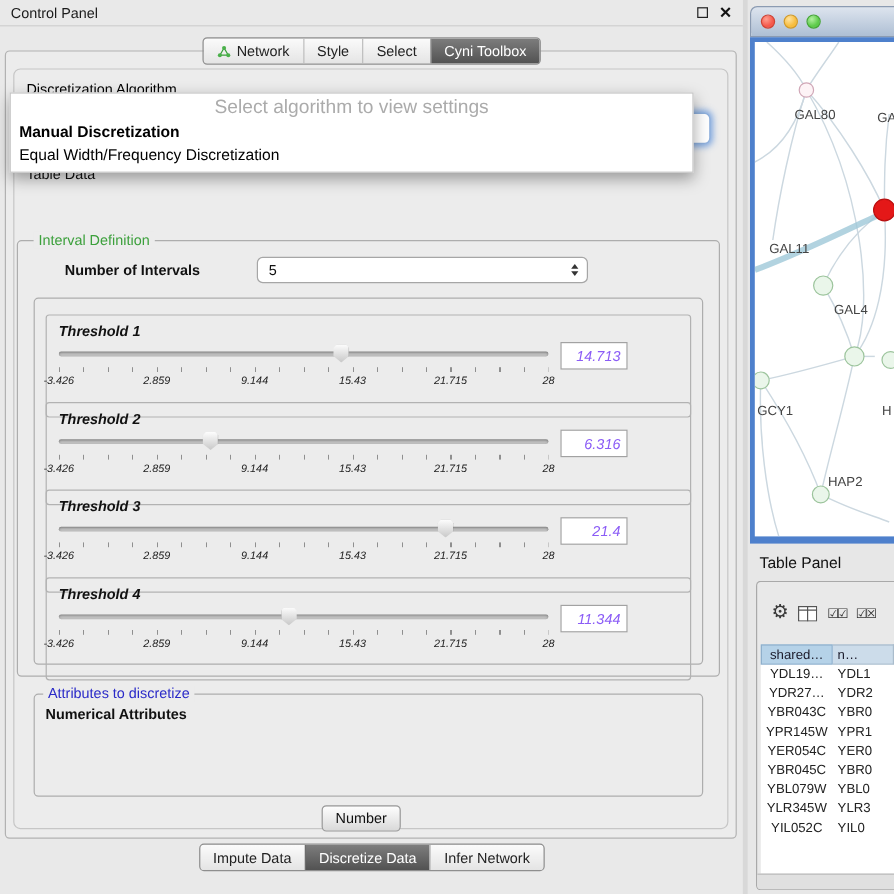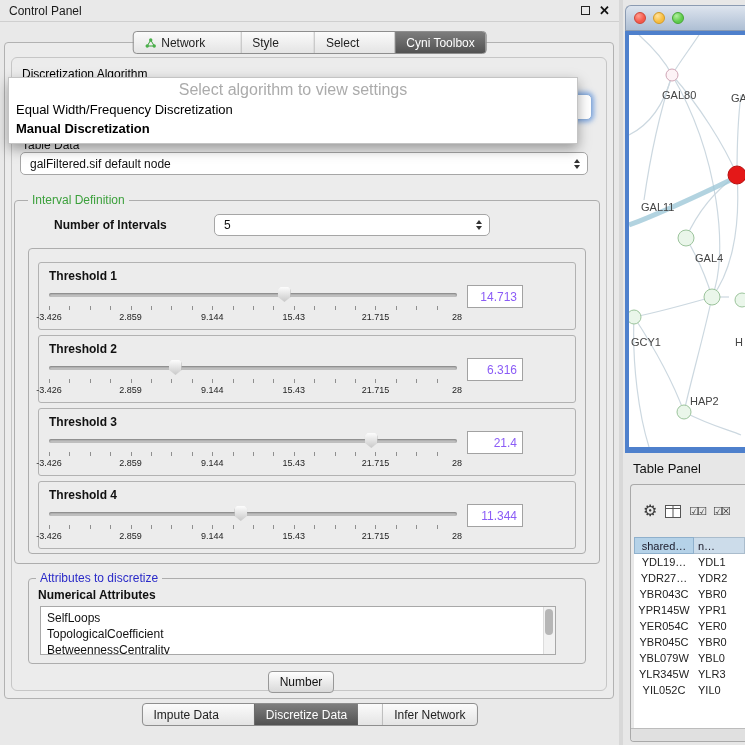--- a/index.html
+++ b/index.html
@@ -13,21 +13,21 @@
   .tb-icons { margin-left:auto; display:flex; gap:9px; align-items:center; }
   .icon-min { width:9px; height:9px; border:1.5px solid #222; display:inline-block; }
   .icon-close { font-size:13px; font-weight:bold; color:#111; line-height:1; }
 
   .cp-outer { position:absolute; left:4px; top:42px; width:610px; height:657px; border:1px solid #b2b2b2;
               border-radius:4px; background:#ececec; }
   .cp-inner { position:absolute; left:11px; top:57px; width:596px; height:634px; border:1px solid #c6c6c6;
               border-radius:6px; }
 
   .tabbar { position:absolute; display:inline-flex; border:1px solid #8e8e8e; border-radius:4px; overflow:hidden;
-            background:linear-gradient(#fbfbfb,#e4e4e4); height:23px; z-index:6; left:50%; transform:translateX(-50%);gap:24px; }
+            background:linear-gradient(#fbfbfb,#e4e4e4); height:23px; z-index:6; left:50%; transform:translateX(-50%); }
   .tab { display:flex; align-items:center; gap:5px; padding:0 11px; font-size:12px; color:#222;
          border-left:1px solid #bdbdbd; white-space:nowrap; }
   .tab:first-child { border-left:none; }
   .tab.sel { background:linear-gradient(#7d7d7d,#525252); color:#fff; border-left-color:#666; }
   .top-tabs { top:31px; }
   .bottom-tabs { top:703px; }
 
   
   .ghost-legend { position:absolute; left:22px; top:67px; font-size:12px; color:#000; z-index:4; }
   .ghost-combo { position:absolute; left:20px; top:94px; width:572px; height:26px; background:#fff;
@@ -45,21 +45,21 @@
   .stepper { position:absolute; right:7px; top:50%; transform:translateY(-50%); display:flex; flex-direction:column; gap:2px; }
   .tri-up { width:0; height:0; border-left:3.5px solid transparent; border-right:3.5px solid transparent; border-bottom:4.5px solid #333; }
   .tri-down { width:0; height:0; border-left:3.5px solid transparent; border-right:3.5px solid transparent; border-top:4.5px solid #333; }
 
   .grp { position:absolute; border:1px solid #adadad; border-radius:4px; }
   .grp-title { position:absolute; font-size:12px; background:#ececec; padding:0 4px; white-space:nowrap; z-index:2; }
   .t-green { color:#3ca03c; }
   .t-blue { color:#2a2ac8; }
   .bold { font-weight:bold; }
 
-  .th-panel { position:absolute; left:38px; width:538px; height:68px; border:1px solid #b2b2b2; border-radius:3px; }
+  .th-panel { position:absolute; left:38px; width:538px; height:86px; border:1px solid #b2b2b2; border-radius:3px;font-style:italic; }
   .th-label { position:absolute; left:10px; top:6px; font-weight:bold; font-size:12px; color:#111; }
   .slider { position:absolute; left:10px; top:24px; width:408px; height:16px; }
   .track { position:absolute; left:0; right:0; top:6px; height:4px; background:#c2c2c2; border-radius:2px;
            box-shadow:inset 0 1px 2px rgba(0,0,0,.35); }
   .thumb { position:absolute; top:0; width:13px; height:15px; transform:translateX(-50%);
            background:linear-gradient(#fdfdfd,#c8c8c8);
            clip-path:polygon(50% 100%,0 65%,0 20%,20% 0,80% 0,100% 20%,100% 65%);
            filter:drop-shadow(0 0 1px #777); }
   .tickmarks { position:absolute; left:10px; top:43px; width:408px; height:4px;
                background:repeating-linear-gradient(to right,#8f8f8f 0 1px,transparent 1px 5%); }
@@ -149,32 +149,25 @@
       <div class="tab sel">
         <span>Cyni Toolbox</span>
       </div>
     </div>
 
     <div class="ghost-legend">Discretization Algorithm</div>
     <div class="ghost-combo"></div>
 
     <div class="popup">
       <div class="popup-hint">Select algorithm to view settings</div>
+      <div class="popup-opt bold">Manual Discretization</div>
       <div class="popup-opt">Equal Width/Frequency Discretization</div>
-      <div class="popup-opt bold">Manual Discretization</div>
     </div>
 
     <div class="field-label" style="left:22px; top:138px;">Table Data</div>
-    <div class="combo" style="left:20px; top:152px; width:568px; height:23px;">
-      <span>galFiltered.sif default node</span>
-      <span class="stepper">
-          <span class="tri-up"></span>
-          <span class="tri-down"></span>
-        </span>
-    </div>
 
     <div class="grp" style="left:14px; top:200px; width:586px; height:364px;"></div>
     <div class="grp-title t-green" style="left:28px; top:193px;">Interval Definition</div>
 
     <div class="field-label bold" style="left:54px; top:218px;">Number of Intervals</div>
     <div class="combo" style="left:214px; top:214px; width:276px; height:22px;">
       <span>5</span>
       <span class="stepper">
           <span class="tri-up"></span>
           <span class="tri-down"></span>
@@ -251,28 +244,20 @@
         <span style="left:60%">15.43</span>
         <span style="left:80%">21.715</span>
         <span style="left:100%">28</span>
       </div>
       <div class="th-value">11.344</div>
     </div>
 
     <div class="grp" style="left:28px; top:578px; width:558px; height:86px;"></div>
     <div class="grp-title t-blue" style="left:36px; top:571px;">Attributes to discretize</div>
     <div class="field-label bold" style="left:38px; top:588px;">Numerical Attributes</div>
-    <div class="attr-list">
-      <div>SelfLoops</div>
-      <div>TopologicalCoefficient</div>
-      <div>BetweennessCentrality</div>
-      <div class="attr-scroll">
-        <div class="attr-thumb"></div>
-      </div>
-    </div>
 
     <div class="apply-btn">Number</div>
 
     <div class="tabbar bottom-tabs">
       <div class="tab">
         <span>Impute Data</span>
       </div>
       <div class="tab sel">
         <span>Discretize Data</span>
       </div>

